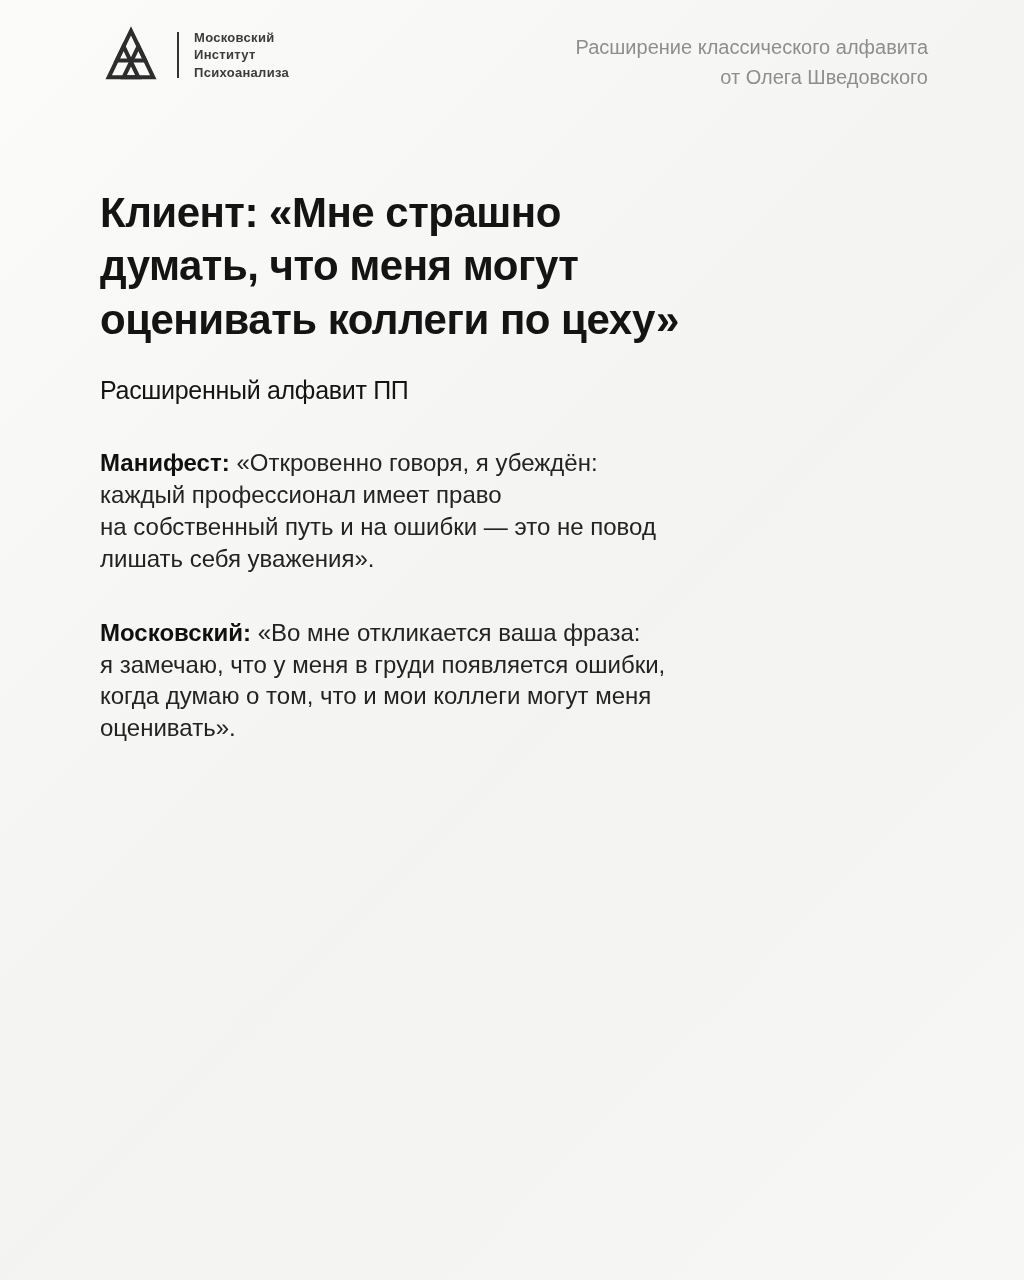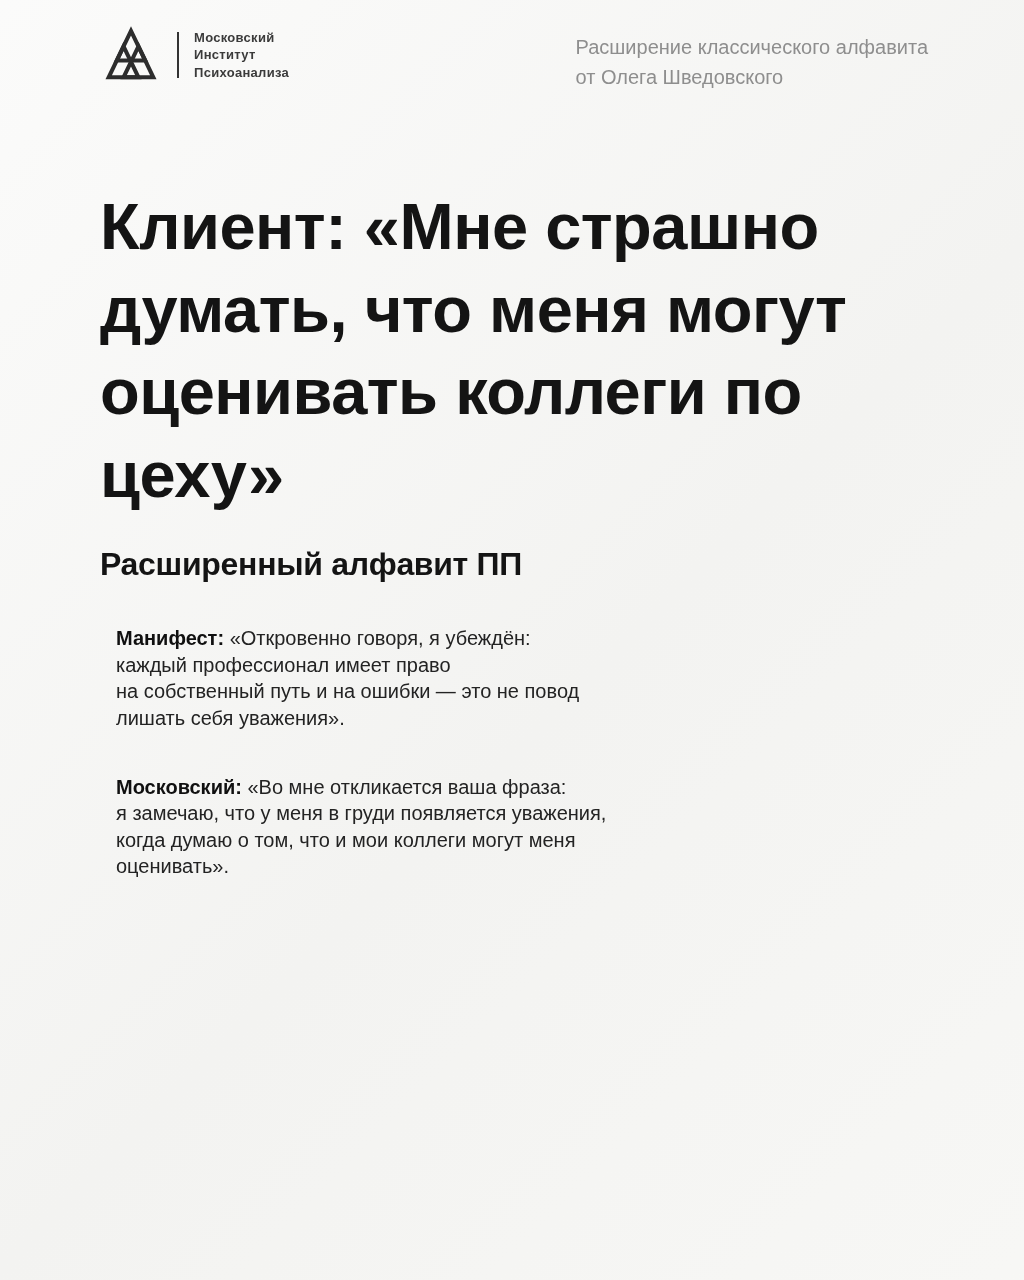--- a/index.html
+++ b/index.html
@@ -47,49 +47,49 @@
   }
   .brand-name {
     font-size: 13px;
     font-weight: bold;
     line-height: 1.35;
     color: #3b3b3b;
     letter-spacing: 0.3px;
     white-space: pre-line;
   }
   .credit {
-    text-align: left;
+    text-align: right;
     font-size: 20px;
     line-height: 1.5;
     color: #8e8e8e;
     margin-top: 8px;
     white-space: pre-line;
   }
   .content {
     padding: 0 90px 0 100px;
   }
   .title {
     margin: 94px 0 0 0;
-    font-size: 65px;
+    font-size: 42px;
     font-weight: bold;
     line-height: 1.27;
     letter-spacing: -0.5px;
     color: #141414;
     white-space: pre-line;
   }
   .subtitle {
     margin: 30px 0 0 0;
-    font-size: 32px;
-    font-weight: bold;
+    font-size: 25px;
+    font-weight: normal;
     letter-spacing: -0.3px;
     color: #141414;
   }
   .para {
-    margin: 42px 0 0 16px;
-    font-size: 20px;
+    margin: 42px 0 0 0;
+    font-size: 24px;
     line-height: 1.33;
     color: #232323;
   }
   .para strong {
     font-weight: bold;
     color: #101010;
   }
   .para .para-text {
     white-space: pre-line;
   }
@@ -126,20 +126,20 @@
 оценивать коллеги по цеху»</h1>
 
     <h2 class="subtitle">Расширенный алфавит ПП</h2>
 
     <p class="para"><strong>Манифест:</strong> <span class="para-text">«Откровенно говоря, я убеждён:
 каждый профессионал имеет право
 на собственный путь и на ошибки — это не повод
 лишать себя уважения».</span></p>
 
     <p class="para"><strong>Московский:</strong> <span class="para-text">«Во мне откликается ваша фраза:
-я замечаю, что у меня в груди появляется уважения,
+я замечаю, что у меня в груди появляется ошибки,
 когда думаю о том, что и мои коллеги могут меня
 оценивать».</span></p>
 
 
   </div>
 
 </div>
 
 </body></html>

